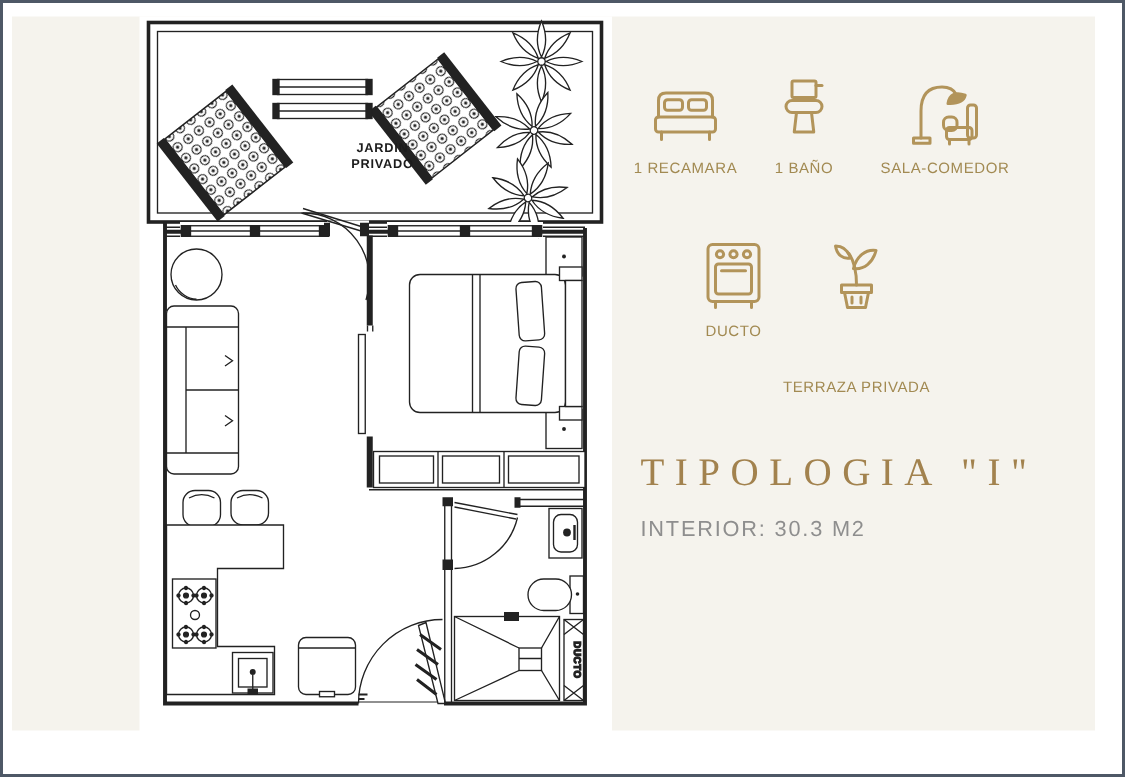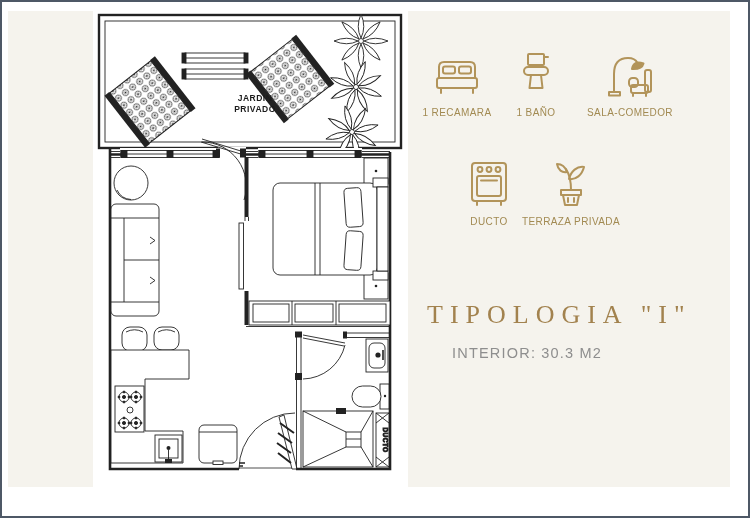--- a/index.html
+++ b/index.html
@@ -16,28 +16,28 @@
   .feature{position:absolute;display:flex;flex-direction:column;align-items:center;}
   .feature .icon-box{height:54px;display:flex;align-items:flex-end;justify-content:center;}
   .feature .flabel{
     margin-top:9px;font-size:10px;font-weight:normal;letter-spacing:0.4px;
     color:#a28a52;white-space:nowrap;
   }
   .f1{left:409px;top:44px;width:96px;}
   .f2{left:498px;top:44px;width:76px;}
   .f3{left:578px;top:44px;width:104px;align-items:center;}
   .f4{left:447px;top:153px;width:84px;}
-  .f5{left:520px;top:153px;width:102px;}
+  .f5{left:520px;top:153px;width:102px;gap:37px;}
 
   .typology{position:absolute;left:427px;top:300px;}
   .typology .title{
     font-family:"Liberation Serif", serif;font-size:26px;letter-spacing:7px;
     color:#a2824e;white-space:nowrap;
   }
-  .typology .specs{margin-top:13px;font-size:14.5px;letter-spacing:1.2px;color:#8e8e8e;line-height:21px;margin-left:25px;}
+  .typology .specs{margin-top:13px;font-size:14.5px;letter-spacing:1.2px;color:#8e8e8e;line-height:21px;}
 </style>
 </head>
 <body>
 
 <div class="cream"></div>
 
 <div class="plan-panel">
 <svg width="315" height="494" viewBox="0 0 315 494">
   <defs>
     <pattern id="dots" width="9" height="9" patternUnits="userSpaceOnUse">

